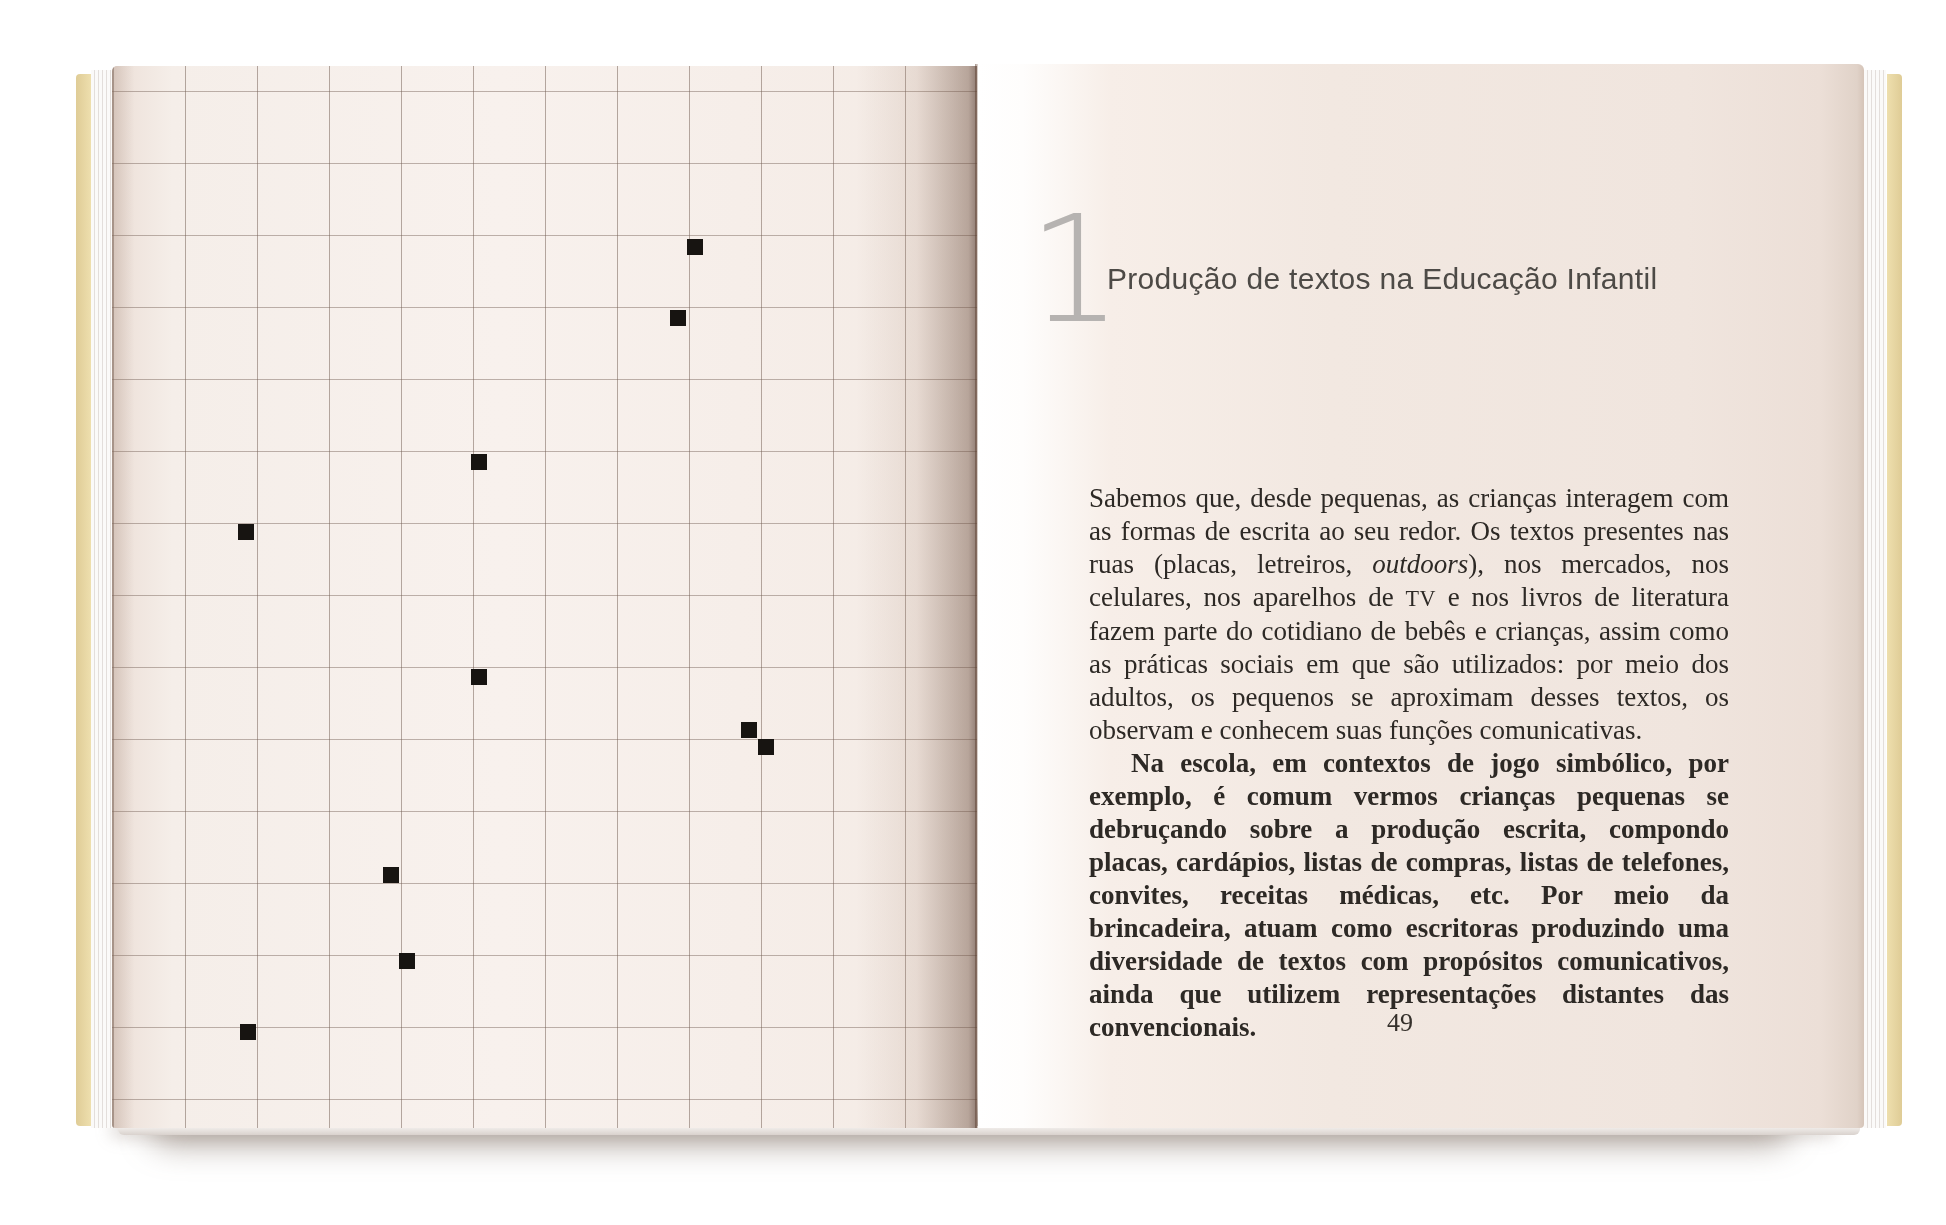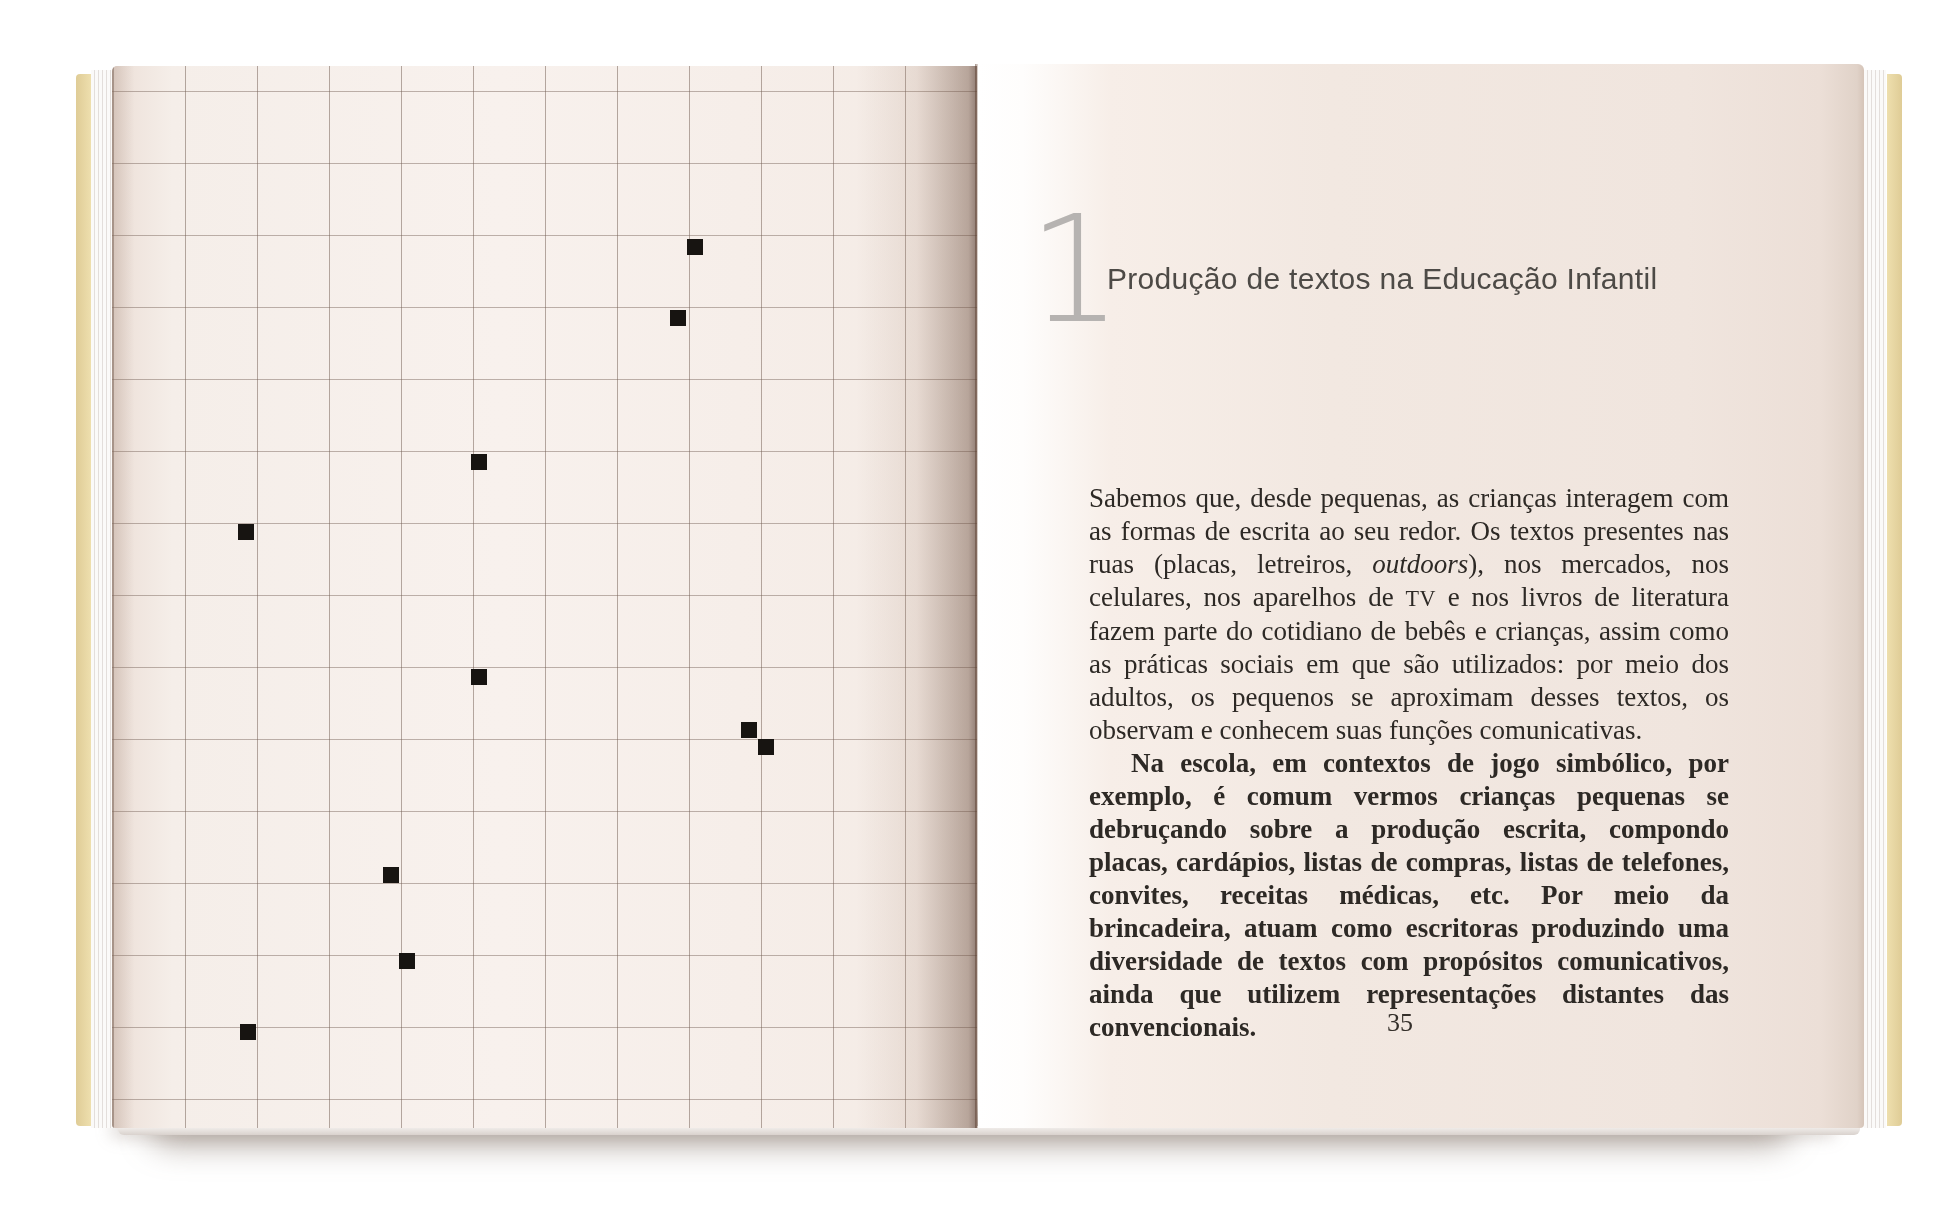--- a/index.html
+++ b/index.html
@@ -143,15 +143,15 @@
 
   <div class="chapter-number">1</div>
 
   <div class="chapter-title">Produção de textos na Educação Infantil</div>
 
   <div class="body-text">
       <p><span>Sabemos que, desde pequenas, as crianças interagem com as formas de escrita ao seu redor. Os textos presentes nas ruas (placas, letreiros, </span><span class="seg-italic">outdoors</span><span>), nos mercados, nos celulares, nos aparelhos de </span><span class="seg-smallcaps">TV</span><span> e nos livros de literatura fazem parte do cotidiano de bebês e crianças, assim como as práticas sociais em que são utilizados: por meio dos adultos, os pequenos se aproximam desses textos, os observam e conhecem suas funções comunicativas.</span></p>
       <p class="indent"><span>Na escola, em contextos de jogo simbólico, por exemplo, é comum vermos crianças pequenas se debruçando sobre a produção escrita, compondo placas, cardápios, listas de compras, listas de telefones, convites, receitas médicas, etc. Por meio da brincadeira, atuam como escritoras produzindo uma diversidade de textos com propósitos comunicativos, ainda que utilizem representações distantes das convencionais.</span></p>
     </div>
 
-  <div class="page-number">35</div>
+  <div class="page-number">49</div>
 
 </div>
 
 </body></html>

